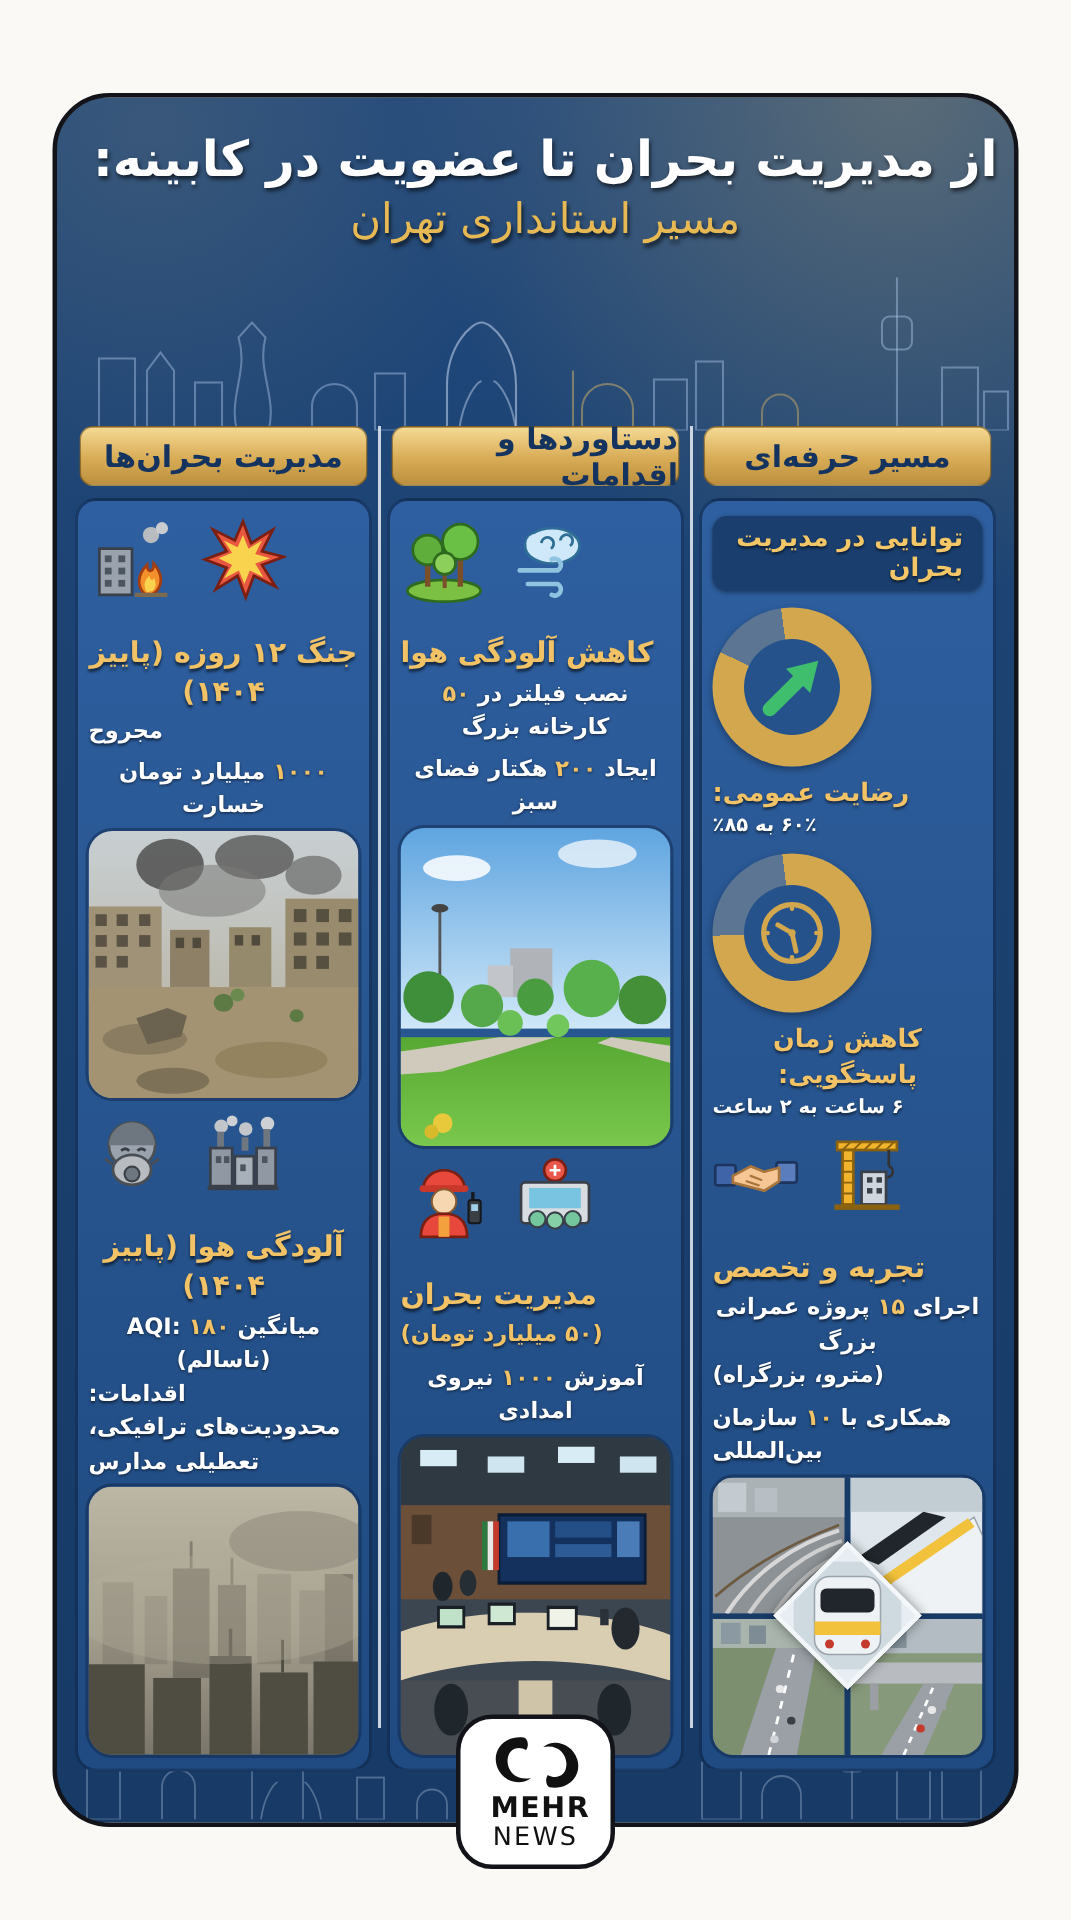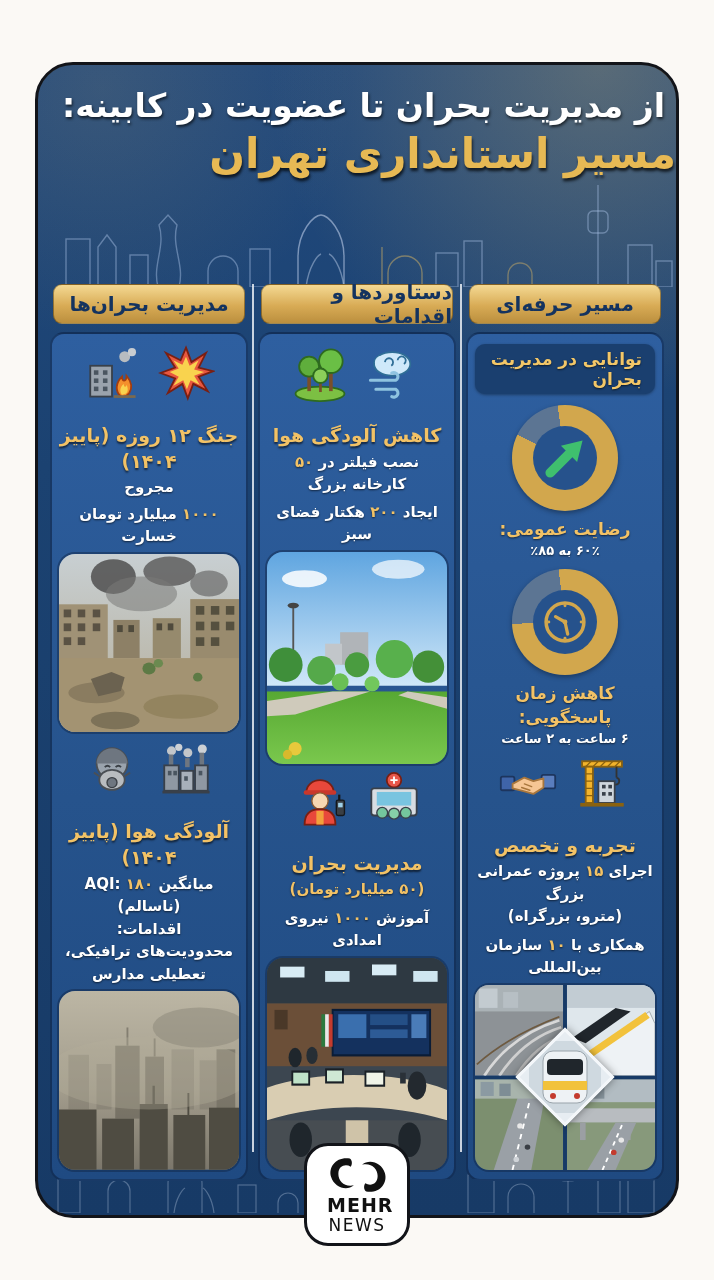--- a/index.html
+++ b/index.html
@@ -25,22 +25,22 @@
     background:
       radial-gradient(circle at 88% 0%, rgba(235,195,105,.28), transparent 26%),
       radial-gradient(circle at 10% 2%, rgba(235,195,105,.12), transparent 20%);
     pointer-events:none;
   }
 
   
   .title-wrap { position:relative; z-index:3; padding-top:20px; text-align:center; direction:rtl; }
   .title-line1 { color:#ffffff; font-weight:bold; font-size:33px; line-height:1.3;
     text-shadow:1px 2px 3px rgba(0,0,0,.65); }
-  .title-line2 { color:#e7b954; font-weight:bold; font-size:42px; line-height:1.25;
-    text-shadow:1px 3px 3px rgba(0,0,0,.7);text-align:right; }
+  .title-line2 { color:#e7b954; font-weight:normal; font-size:28px; line-height:1.25;
+    text-shadow:1px 3px 3px rgba(0,0,0,.7); }
 
   .skyline-top { position:absolute; top:116px; left:0; right:0; height:106px; z-index:1; }
   .skyline-bottom { position:absolute; bottom:2px; left:0; right:0; height:64px; z-index:1; }
 
   
   .columns {
     position:absolute; top:219px; left:7px; right:7px; height:872px;
     display:grid; grid-template-columns:1fr 1fr 1fr; direction:rtl; z-index:2;
   }
   .divider { position:absolute; top:0; bottom:4px; width:2px; background:rgba(233,237,243,.85); z-index:4; }
@@ -53,21 +53,21 @@
     background:linear-gradient(180deg,#f2d globalized, #fff);
     background:linear-gradient(180deg,#f4d993 0%, #d8ab55 55%, #bb8f3e 100%);
     border-radius:9px; border:1px solid rgba(60,40,5,.45);
     display:flex; align-items:center; justify-content:center;
     color:#14335f; font-weight:bold; font-size:20px; direction:rtl;
   }
   .panel {
     margin-top:8px; flex:1 1 auto; min-height:0;
     background:linear-gradient(180deg,#2e5fa0 0%, #26538c 55%, #1f4a82 100%);
     border:2px solid rgba(9,28,56,.55); border-radius:14px;
-    padding:8px 7px 9px; display:flex; flex-direction:column; align-items:center;
+    padding:8px 7px 9px; display:flex; flex-direction:column; align-items:flex-end;
     direction:rtl;
   }
 
   .icon-row { display:flex; gap:16px; align-items:center; justify-content:center; min-height:62px; flex:0 0 auto; }
   .ic { width:58px; height:58px; display:block; }
   .ic.sm { width:54px; height:54px; }
 
   .block-title {
     color:#f2c266; font-weight:bold; font-size:19px; text-align:center;
     margin:19px 0 2px; line-height:1.35; text-shadow:0 2px 2px rgba(0,0,0,.6); flex:0 0 auto;

